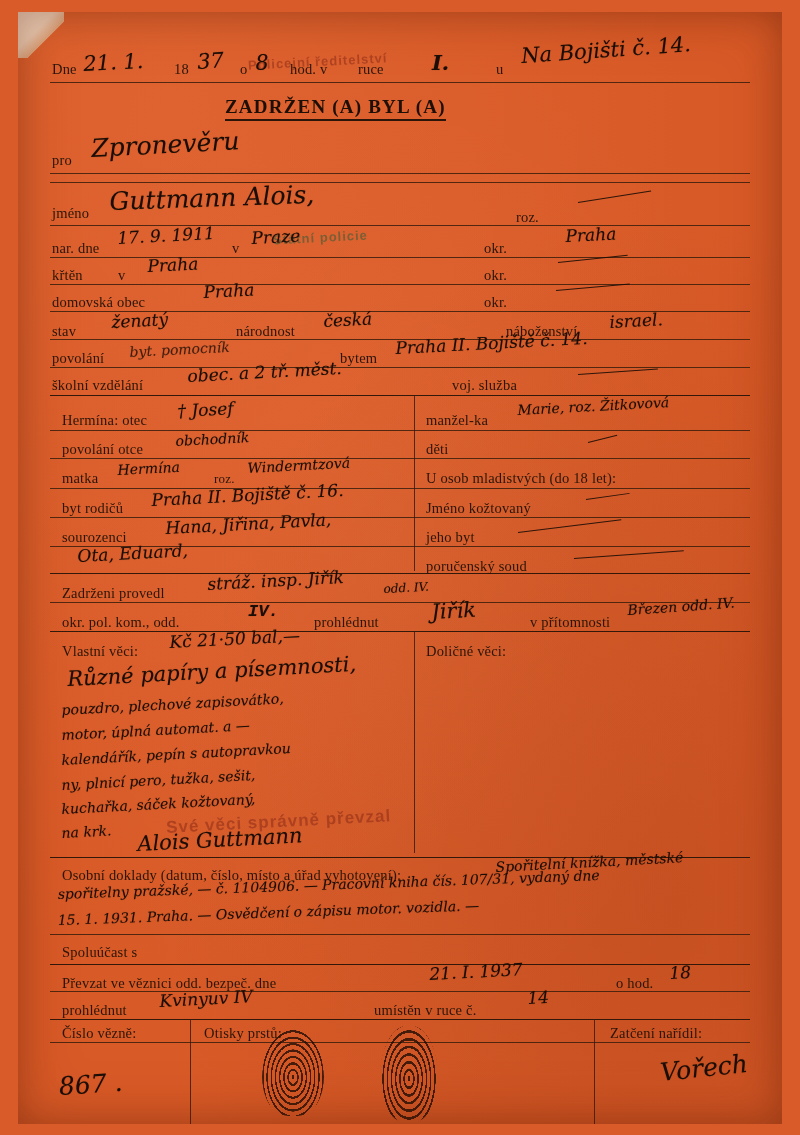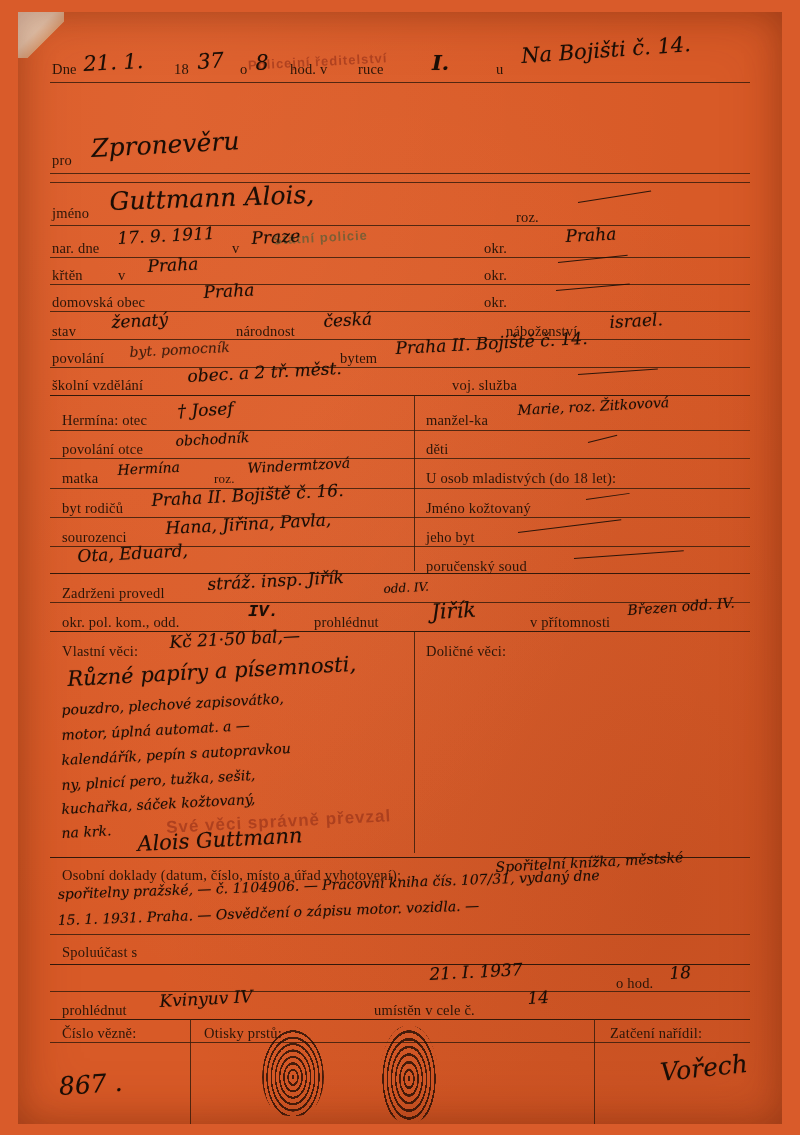--- a/index.html
+++ b/index.html
@@ -134,20 +134,21 @@
     <div class="hw lg" style="left:180px;top:38px;transform:rotate(-4deg);">37</div>
     <div class="lbl" style="left:222px;top:49px;">o</div>
     <div class="hw lg" style="left:238px;top:39px;transform:rotate(-3deg);">8</div>
     <div class="lbl" style="left:272px;top:49px;">hod. v</div>
     <div class="lbl" style="left:340px;top:49px;">ruce</div>
     <div class="hw lg b" style="left:414px;top:38px;">I.</div>
     <div class="lbl" style="left:478px;top:49px;">u</div>
     <div class="hw lg" style="left:504px;top:32px;transform:rotate(-4deg);">Na Bojišti č. 14.</div>
     <div class="rule" style="left:32px;top:70px;width:700px;"></div>
 
+    <div class="title" style="left:207px;top:84px;">ZADRŽEN (A) BYL (A)</div>
 
     <div class="lbl" style="left:34px;top:140px;text-align:right;">pro</div>
     <div class="hw xl" style="left:74px;top:122px;transform:rotate(-3deg);">Zpronevěru</div>
     <div class="rule" style="left:32px;top:161px;width:700px;"></div>
     <div class="rule" style="left:32px;top:170px;width:700px;"></div>
 
     <div class="lbl" style="left:34px;top:193px;">jméno</div>
     <div class="hw xl" style="left:92px;top:175px;transform:rotate(-2deg);">Guttmann Alois,</div>
     <div class="lbl" style="left:498px;top:197px;">roz.</div>
     <div class="dash" style="left:560px;top:190px;width:74px;transform:rotate(-9deg);"></div>
@@ -270,28 +271,29 @@
 
     <div class="lbl" style="left:44px;top:855px;">Osobní doklady (datum, číslo, místo a úřad vyhotovení):</div>
     <div class="hw sm" style="left:478px;top:847px;transform:rotate(-3deg);">Spořitelní knížka, městské</div>
     <div class="hw sm" style="left:40px;top:874px;transform:rotate(-2deg);">spořitelny pražské, — č. 1104906. — Pracovní kniha čís. 107/31, vydaný dne</div>
     <div class="hw sm" style="left:40px;top:900px;transform:rotate(-2deg);">15. 1. 1931. Praha. — Osvědčení o zápisu motor. vozidla. —</div>
     <div class="rule" style="left:32px;top:922px;width:700px;"></div>
 
     <div class="lbl" style="left:44px;top:932px;">Spoluúčast s</div>
     <div class="rule thick" style="left:32px;top:952px;width:700px;"></div>
 
+    <div class="lbl" style="left:44px;top:963px;">Převzat   ve věznici odd. bezpeč. dne</div>
     <div class="hw md" style="left:412px;top:952px;transform:rotate(-3deg);">21. I. 1937</div>
     <div class="lbl" style="left:598px;top:963px;">o hod.</div>
     <div class="hw md" style="left:652px;top:951px;transform:rotate(-3deg);">18</div>
     <div class="rule" style="left:32px;top:979px;width:700px;"></div>
 
     <div class="lbl" style="left:44px;top:990px;">prohlédnut</div>
     <div class="hw md" style="left:142px;top:979px;transform:rotate(-3deg);">Kvinyuv IV</div>
-    <div class="lbl" style="left:356px;top:990px;">umístěn   v cele č.</div>
+    <div class="lbl" style="left:356px;top:990px;">umístěn   v ruce č.</div>
     <div class="hw md" style="left:510px;top:976px;transform:rotate(-3deg);">14</div>
     <div class="rule thick" style="left:32px;top:1007px;width:700px;"></div>
 
     <div class="vrule" style="left:172px;top:1007px;height:105px;"></div>
     <div class="vrule" style="left:576px;top:1007px;height:105px;"></div>
     <div class="rule" style="left:32px;top:1030px;width:140px;"></div>
     <div class="rule" style="left:172px;top:1030px;width:404px;"></div>
     <div class="rule" style="left:576px;top:1030px;width:156px;"></div>
 
     <div class="lbl" style="left:44px;top:1013px;">Číslo vězně:</div>

